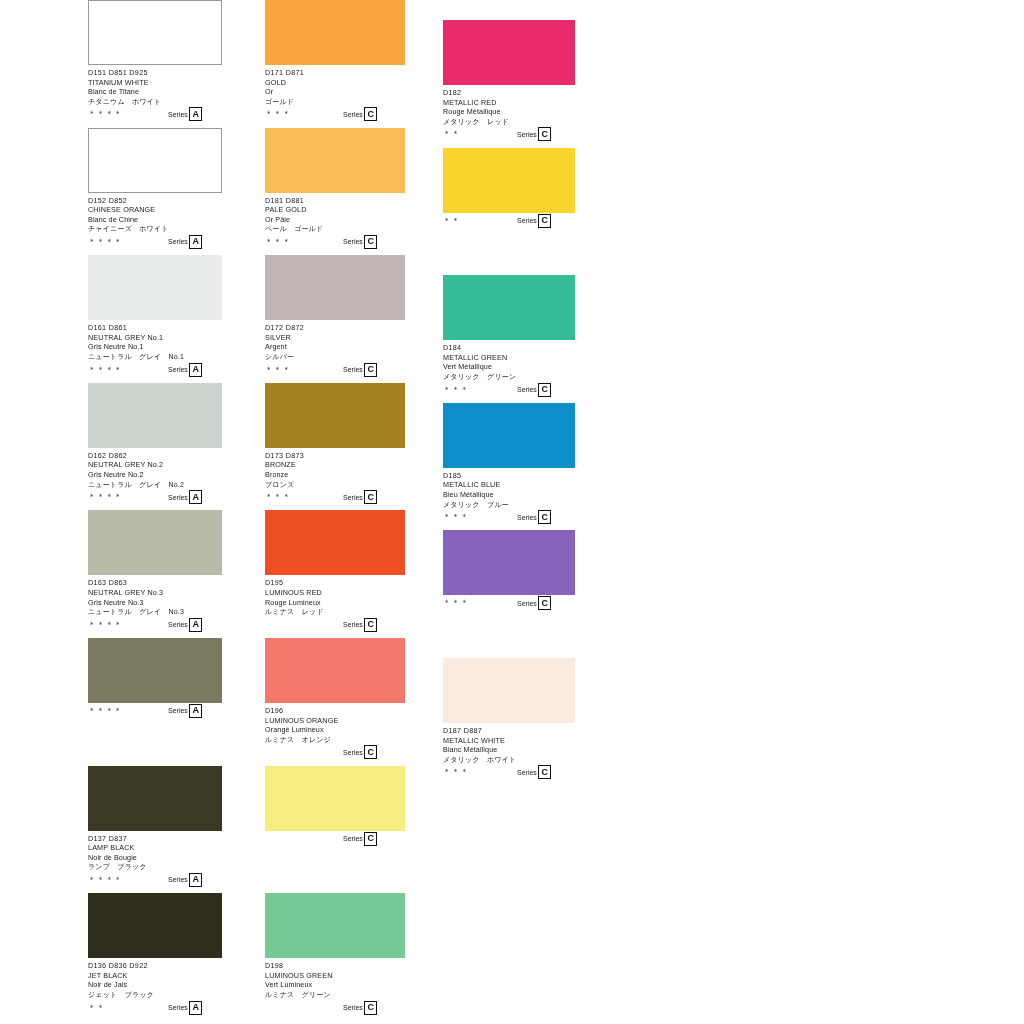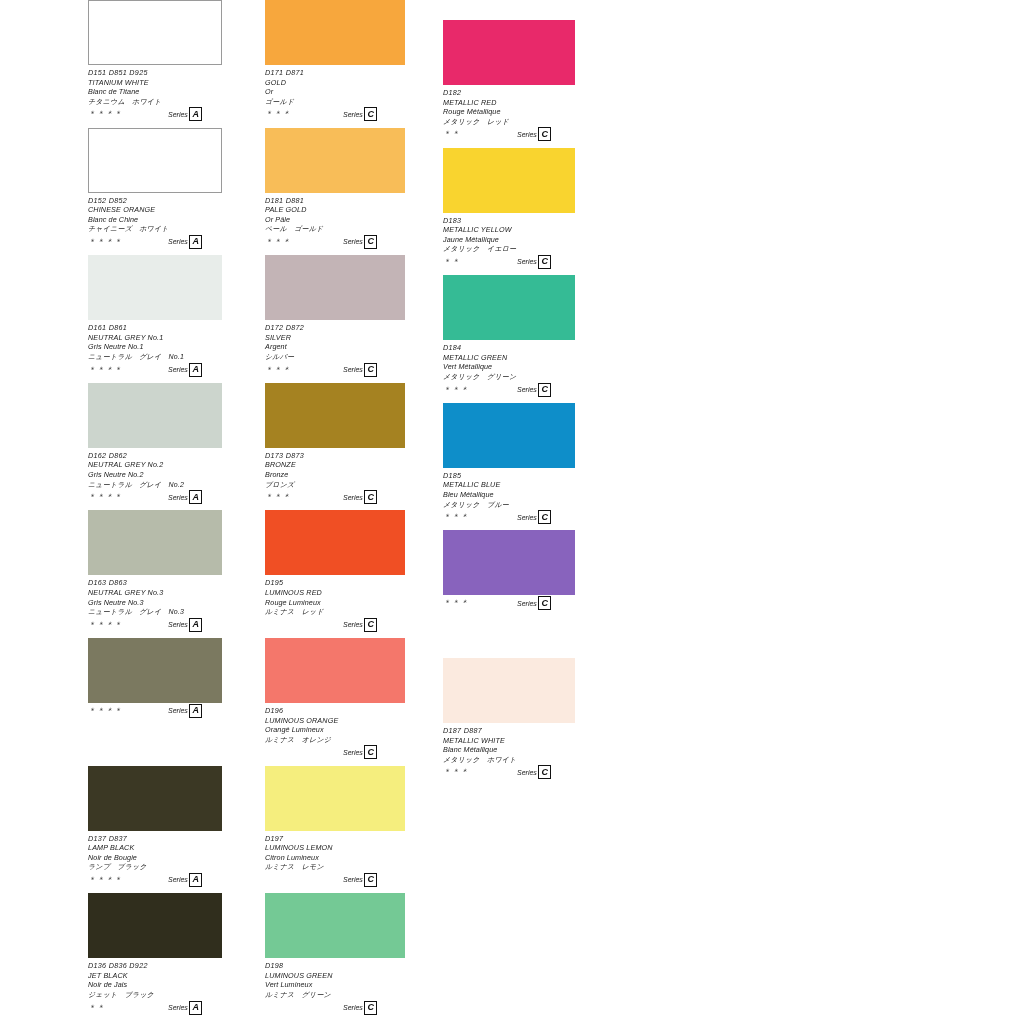--- a/index.html
+++ b/index.html
@@ -13,21 +13,20 @@
     font-family: "Liberation Sans", sans-serif;
     color: #1a1a1a;
     -webkit-font-smoothing: antialiased;
   }
 
   #chart {
     position: relative;
     width: 1024px;
     height: 1024px;
     box-sizing: border-box;
-    font-style: italic;
   }
 
   .column {
     position: absolute;
     top: 0;
   }
   .col-0 { left: 88px;  width: 166px; }
   .col-1 { left: 265px; width: 140px; }
   .col-2 { left: 443px; width: 132px; margin-top: 20px; }
 
@@ -333,26 +332,20 @@
         <div class="footer">
           <div class="stars"></div>
           <div class="series">
             <span class="series-label">Series</span>
             <span class="series-box">C</span>
           </div>
         </div>
       </div>
       <div class="cell">
         <div class="swatch" style="background: rgb(245, 238, 126);"></div>
-        <div class="info">
-          <div class="line codes">D197</div>
-          <div class="line name-en">LUMINOUS LEMON</div>
-          <div class="line name-fr">Citron Lumineux</div>
-          <div class="line name-jp">ルミナス　レモン</div>
-        </div>
         <div class="footer">
           <div class="stars"></div>
           <div class="series">
             <span class="series-label">Series</span>
             <span class="series-box">C</span>
           </div>
         </div>
       </div>
       <div class="cell">
         <div class="swatch" style="background: rgb(116, 201, 149);"></div>
@@ -383,26 +376,20 @@
         <div class="footer">
           <div class="stars">＊＊</div>
           <div class="series">
             <span class="series-label">Series</span>
             <span class="series-box">C</span>
           </div>
         </div>
       </div>
       <div class="cell">
         <div class="swatch" style="background: rgb(249, 212, 47);"></div>
-        <div class="info">
-          <div class="line codes">D183</div>
-          <div class="line name-en">METALLIC YELLOW</div>
-          <div class="line name-fr">Jaune Métallique</div>
-          <div class="line name-jp">メタリック　イエロー</div>
-        </div>
         <div class="footer">
           <div class="stars">＊＊</div>
           <div class="series">
             <span class="series-label">Series</span>
             <span class="series-box">C</span>
           </div>
         </div>
       </div>
       <div class="cell">
         <div class="swatch" style="background: rgb(53, 187, 149);"></div>

